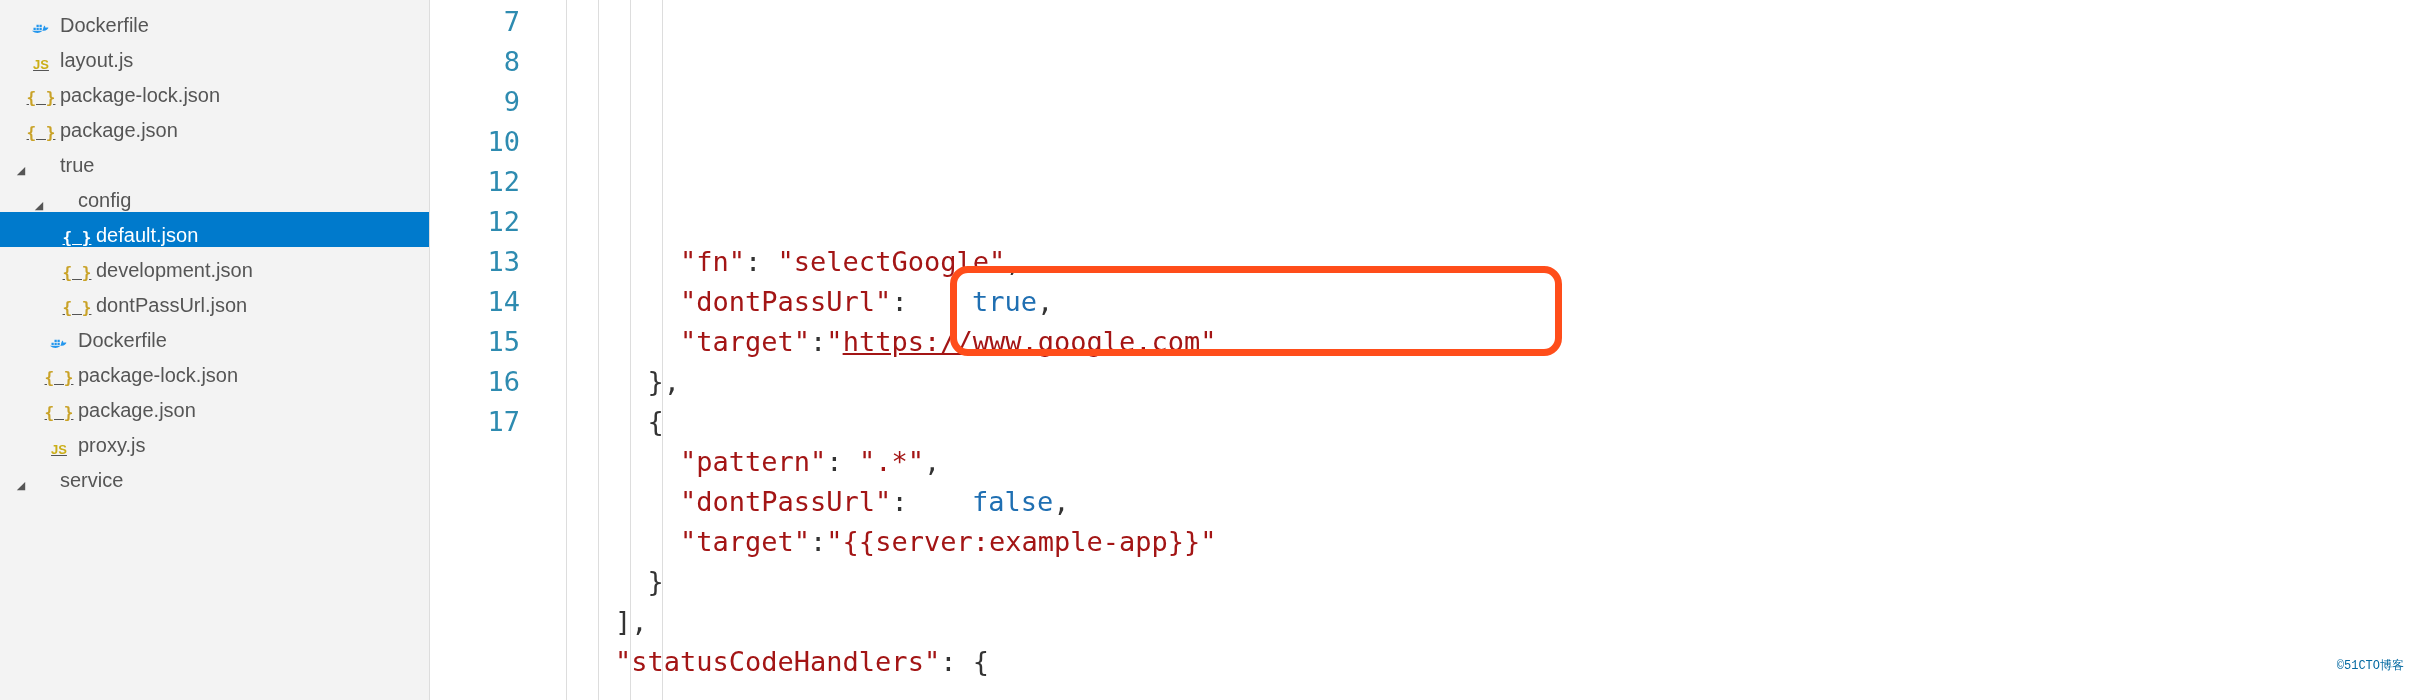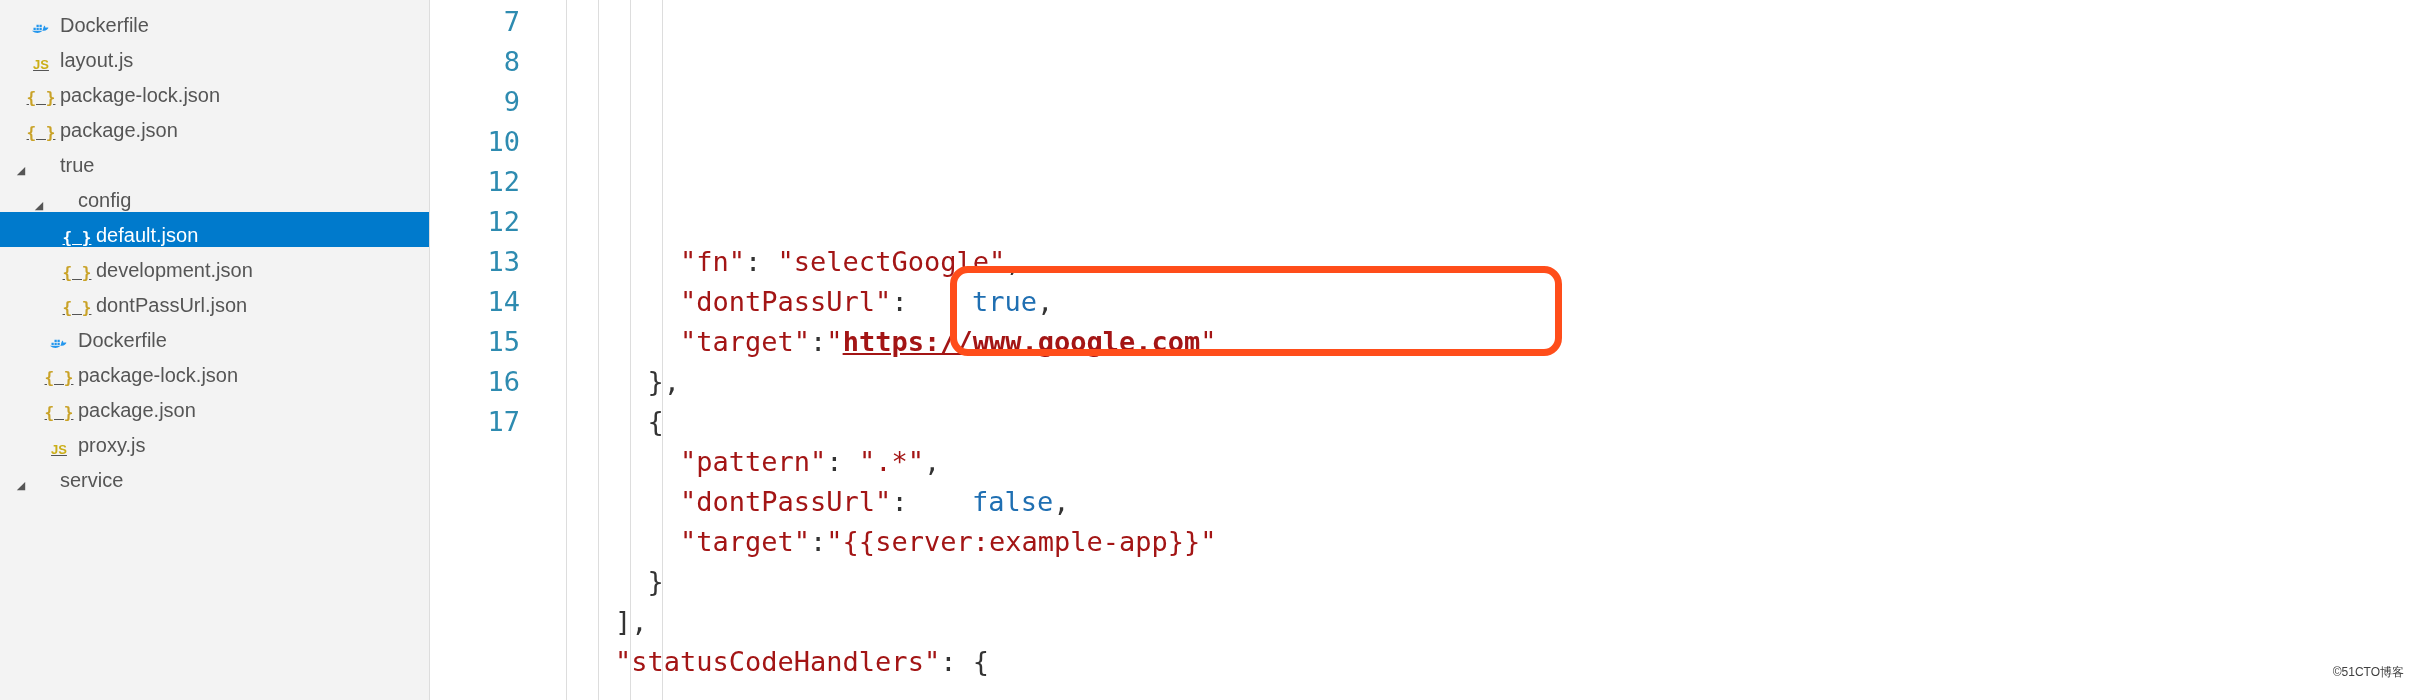--- a/index.html
+++ b/index.html
@@ -78,21 +78,21 @@
     white-space: pre;
     color: #333;
     padding-top: 2px;
     position: relative;
   }
   .code-line { height: 40px; display: flex; align-items: center; }
   .k   { color: #a31515; }   
   .s   { color: #a31515; }   
   .b   { color: #1f6fb2; margin-left: 48px; }   
   .p   { color: #333; }      
-  .url { text-decoration: underline; text-decoration-color: #a31515; font-weight: bold; }
+  .url { text-decoration: underline; text-decoration-color: #a31515; }
 
   .guide {
     position: absolute;
     top: 0; bottom: 0;
     width: 1px;
     background: #ddd;
   }
 
   .highlight-box {
     position: absolute;
@@ -101,24 +101,24 @@
     left: 520px;
     top: 266px;
     width: 612px;
     height: 90px;
     pointer-events: none;
   }
 
   .watermark {
     position: absolute;
     right: 16px;
-    bottom: 19px;
+    bottom: 26px;
     font-size: 12px;
-    color: #404040;
-    font-family: Liberation Sans, sans-serif;
+    color: #0369a1;
+    font-family: Liberation Mono, monospace;
   }
 </style>
 </head>
 <body>
 
 <div class="sidebar">
     <div class="tree-item indent-0">
       <span class="chevron"></span>
       <span class="file-icon">
         <svg width="18" height="14" viewBox="0 0 24 18">

